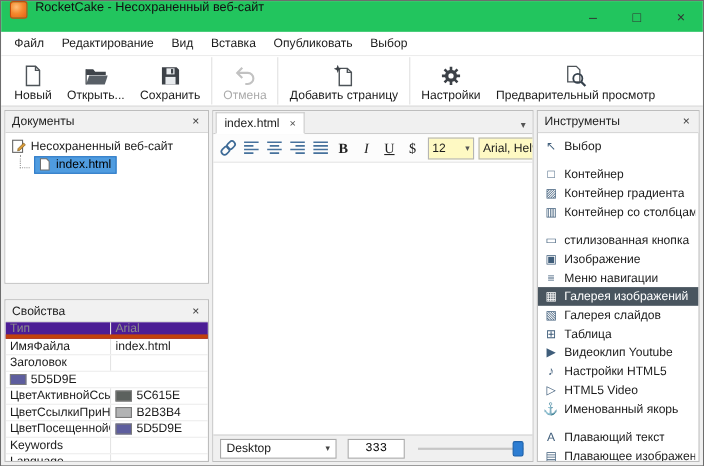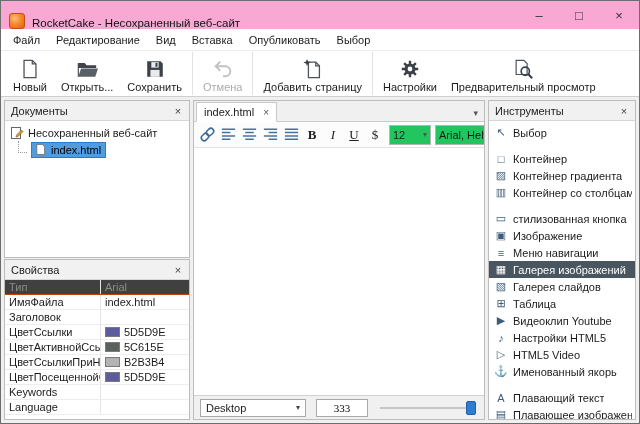--- a/index.html
+++ b/index.html
@@ -2,21 +2,21 @@
 <html><head>
 <meta charset="utf-8">
 <style>
   *{box-sizing:border-box;margin:0;padding:0}
   html,body{width:640px;height:424px;overflow:hidden;background:#e8e8e8;
     font-family:"Liberation Sans",sans-serif;font-size:11px;color:#1b1b1b}
   .window{width:640px;height:424px;border:1px solid #6d6d6d;background:#f0f0f0;
     display:flex;flex-direction:column;overflow:hidden}
 
   
-  .titlebar{height:28px;background:#f9a8d4;display:flex;align-items:flex-end;
+  .titlebar{height:28px;background:#22c55e;display:flex;align-items:flex-start;
     padding-left:8px;gap:7px;flex:0 0 auto}
   .app-icon{width:16px;height:16px;border-radius:3px;flex:0 0 auto;
     background:radial-gradient(circle at 35% 32%,#ffc07a 0%,#f58a2e 45%,#e85d13 100%);
     border:1px solid #c24f10}
   .title-text{font-size:11.5px;color:#111}
   .winbtns{margin-left:auto;display:flex;height:100%}
   .winbtn{width:40px;height:100%;display:flex;align-items:center;justify-content:center;
     font-size:13px;color:#333}
 
   
@@ -38,35 +38,35 @@
 
   
   .main{flex:1;display:flex;gap:3px;padding:3px;min-height:0;background:#f0f0f0}
   .panel{background:#fff;border:1px solid #bdbdbd;display:flex;flex-direction:column;min-height:0}
   .phead{height:20px;background:#f1f1f1;border-bottom:1px solid #d7d7d7;display:flex;
     align-items:center;padding:0 3px 0 6px;flex:0 0 auto}
   .ptitle{flex:1;color:#222}
   .pclose{width:16px;height:15px;display:flex;align-items:center;justify-content:center;
     color:#444;font-size:11px;border:1px solid transparent}
 
-  .leftcol{width:186px;flex:0 0 auto;display:flex;flex-direction:column;gap:1px;min-height:0}
+  .leftcol{width:186px;flex:0 0 auto;display:flex;flex-direction:column;gap:14px;min-height:0}
   .docs{height:158px;flex:0 0 auto}
   .props{flex:1;overflow:hidden}
 
   
   .tree{flex:1;padding:3px 2px;overflow:hidden;background:#fff}
   .tree-row{display:flex;align-items:center;gap:4px;height:17px;padding-left:3px}
   .tree-row svg{flex:0 0 auto}
   .connector{width:9px;height:12px;border-left:1px dotted #9a9a9a;border-bottom:1px dotted #9a9a9a;
     margin:0 0 6px 8px;flex:0 0 auto}
   .tree-sel{display:flex;align-items:center;gap:4px;background:#4f9ce0;border:1px solid #2f7ac6;
     padding:0 4px 0 2px;height:16px;color:#000}
 
   
-  .prop-colhead{display:flex;height:15px;background:#404040;border-bottom:1px solid #c2410c;color:#8c8c8c}
+  .prop-colhead{display:flex;height:15px;background:#4c1d95;border-bottom:4px solid #c2410c;color:#8c8c8c}
   .prop-row{display:flex;height:15px;border-bottom:1px solid #ededed;align-items:flex-start}
   .prop-name{width:96px;padding:0 4px;border-right:1px solid #e4e4e4;overflow:hidden;
     white-space:nowrap;height:100%;display:flex;align-items:center}
   .prop-val{flex:1;padding:0 4px;display:flex;align-items:center;gap:4px;overflow:hidden;
     white-space:nowrap;height:100%}
   .swatch{width:15px;height:10px;border:1px solid #7a7a7a;flex:0 0 auto}
   .prop-rows{flex:1;overflow:hidden}
 
   
   .center{flex:1;min-width:0;display:flex;flex-direction:column;border:1px solid #bdbdbd;background:#fff}
@@ -77,34 +77,34 @@
   .tabclose{color:#555;font-size:10px}
   .tab-arrow{margin-left:auto;padding:0 6px 3px 0;color:#555;font-size:9px}
   .fmtbar{height:26px;display:flex;align-items:center;gap:1px;padding:0 3px;
     border-bottom:1px solid #e2e2e2;background:#fcfcfc;flex:0 0 auto;overflow:hidden}
   .fmtbtn{width:20px;height:20px;display:flex;align-items:center;justify-content:center;flex:0 0 auto}
   .fmtbtn svg{width:17px;height:17px;display:block}
   .fglyph{font-family:"Liberation Serif",serif;font-size:13px;color:#222}
   .g-bold{font-weight:bold}
   .g-italic{font-style:italic}
   .g-underline{text-decoration:underline}
-  .combo{height:20px;border:1px solid #b5b5b5;background:#22c55e;display:flex;align-items:center;
+  .combo{height:20px;border:1px solid #b5b5b5;background:#fef9c3;display:flex;align-items:center;
     justify-content:space-between;padding:0 3px;gap:2px;margin-left:3px;overflow:hidden;flex:0 0 auto}
   .combo .caret{color:#555;font-size:8px}
   .size-combo{width:42px}
   .font-combo{width:90px}
   .font-combo .val{overflow:hidden;white-space:nowrap}
   .canvas{flex:1;background:#fff}
   .statusbar{height:24px;border-top:1px solid #d2d2d2;background:#f0f0f0;display:flex;
     align-items:center;gap:10px;padding:0 6px;flex:0 0 auto}
   .selectbox{width:106px;height:18px;background:#fff;border:1px solid #a9a9a9;display:flex;
     align-items:center;justify-content:space-between;padding:0 5px}
   .selectbox .caret{font-size:8px;color:#444}
   .numbox{width:52px;height:18px;background:#fff;border:1px solid #a9a9a9;text-align:center;
-    font-family:Liberation Serif, serif;font-size:11px}
+    font-family:Liberation Mono, monospace;font-size:11px}
   .slider{flex:1;height:18px;position:relative}
   .slider .track{position:absolute;left:2px;right:2px;top:8px;height:2px;background:#c6c6c6}
   .slider .thumb{position:absolute;top:2px;width:10px;height:14px;background:#2d7dd2;
     border:1px solid #1f62aa;border-radius:2px}
 
   
   .rightcol{width:148px;flex:0 0 auto}
   .toollist{flex:1;overflow:hidden;padding-top:3px}
   .tool-group{margin-bottom:9px}
   .tool-item{display:flex;align-items:center;gap:5px;height:17px;padding:0 3px 0 5px;
@@ -265,21 +265,20 @@
                 <span class="pvtext">index.html</span>
               </div>
             </div>
             <div class="prop-row">
               <div class="prop-name">Заголовок</div>
               <div class="prop-val">
                 <span class="pvtext"></span>
               </div>
             </div>
             <div class="prop-row">
-              <div class="prop-name">ЦветСсылки</div>
               <div class="prop-val">
                 <span class="swatch" style="background: rgb(93, 93, 158);"></span>
                 <span class="pvtext">5D5D9E</span>
               </div>
             </div>
             <div class="prop-row">
               <div class="prop-name">ЦветАктивнойСсылки</div>
               <div class="prop-val">
                 <span class="swatch" style="background: rgb(92, 97, 94);"></span>
                 <span class="pvtext">5C615E</span>

